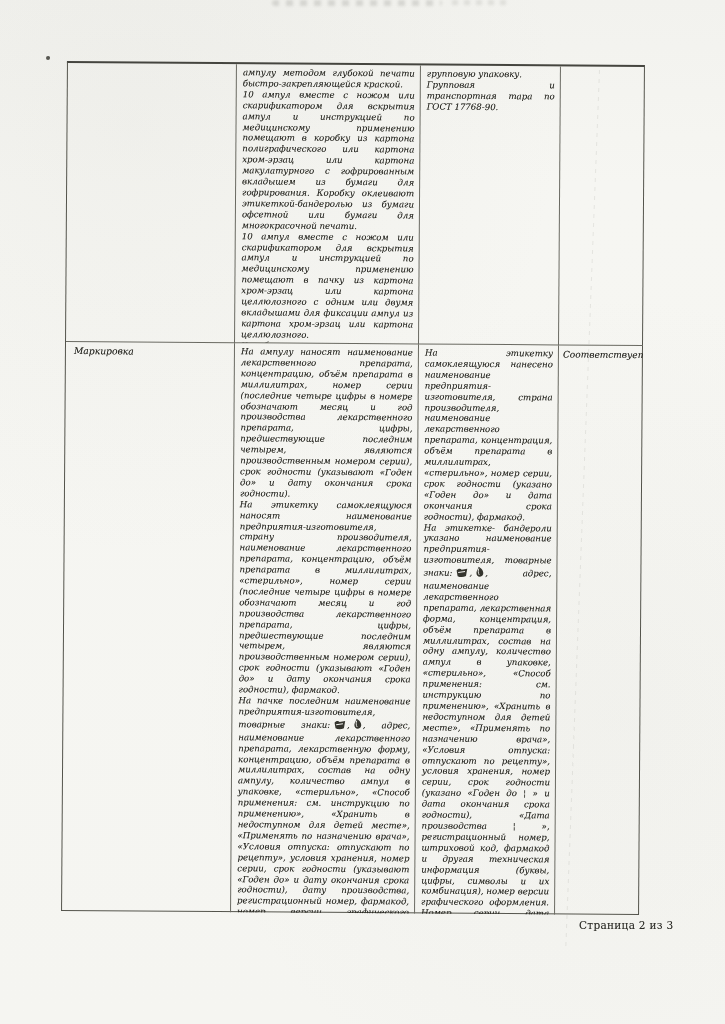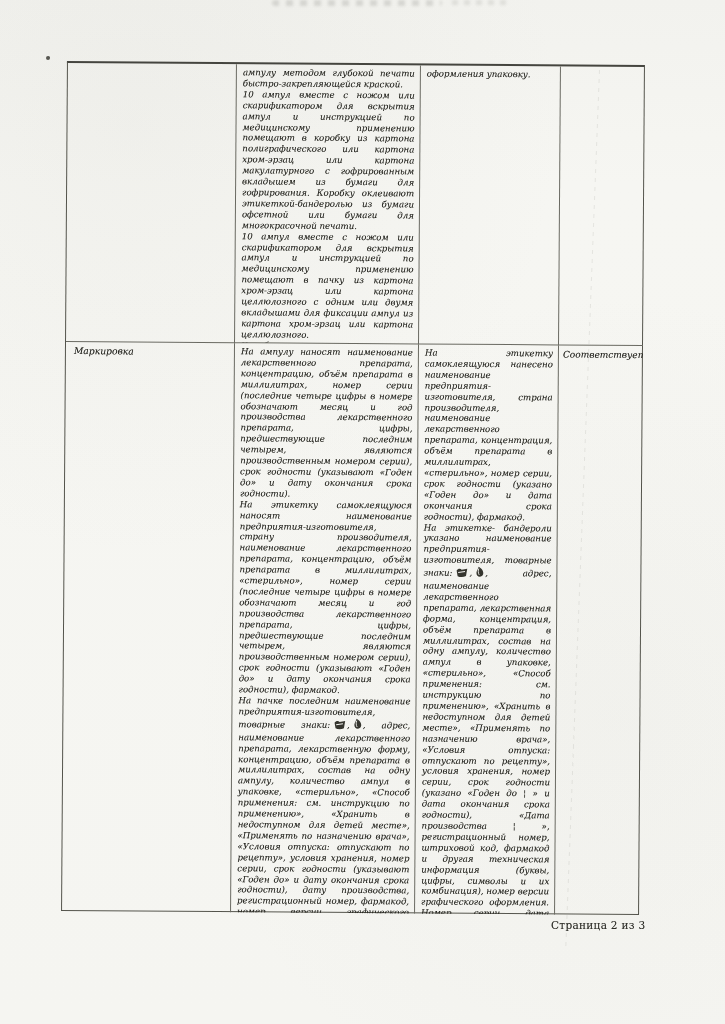--- a/index.html
+++ b/index.html
@@ -60,21 +60,21 @@
   .cell.row2 { border-bottom:none; }
   .para { margin:0 0 0 0; text-align:justify; }
   .label-cell { padding-top:4px; padding-left:8px; font-size:9.2px; }
   .conclusion-cell { padding-top:4px; padding-left:4px; font-size:9px; }
 
   .tm { display:inline-block; vertical-align:-2px; margin:0 1px 0 3px; }
   .tm svg { display:inline-block; }
 
   
   .page-footer {
-    position:absolute; left:551px; top:919px;
+    position:absolute; left:579px; top:919px;
     font-style:normal; font-size:10.5px; color:#2b2b26;
     letter-spacing:0.3px;
     text-shadow:0 0 0.5px rgba(60,60,55,0.35);
   }
 </style>
 </head>
 <body>
 
 <div class="page">
 
@@ -89,21 +89,22 @@
 
     <div class="cell col2">
       <p class="para">ампулу методом глубокой печати быстро-закрепляющейся краской.</p>
       <p class="para">10 ампул вместе с ножом или скарификатором для вскрытия ампул и инструкцией по медицинскому применению помещают в коробку из картона полиграфического или картона хром-эрзац или картона макулатурного с гофрированным вкладышем из бумаги для гофрирования. Коробку оклеивают этикеткой-бандеролью из бумаги офсетной или бумаги для многокрасочной печати.</p>
       <p class="para">10 ампул вместе с ножом или скарификатором для вскрытия ампул и инструкцией по медицинскому применению помещают в пачку из картона хром-эрзац или картона целлюлозного с одним или двумя вкладышами для фиксации ампул из картона хром-эрзац или  картона целлюлозного.</p>
       <p class="para">Коробки и пачки упаковывают в групповую упаковку.</p>
 
     </div>
 
     <div class="cell col3">
-      <p class="para">оформления упаковку.</p>
+      <p class="para">групповую упаковку.</p>
+      <p class="para">Групповая и транспортная тара по ГОСТ 17768-90.</p>
     </div>
 
     <div class="cell col4"></div>
 
     <div class="cell col1 row2 label-cell">Маркировка</div>
 
     <div class="cell col2 row2">
       <p class="para">На ампулу наносят наименование лекарственного препарата, концентрацию, объём препарата в миллилитрах, номер серии (последние четыре цифры в номере обозначают месяц и год производства лекарственного препарата, цифры, предшествующие последним четырем, являются производственным номером серии), срок годности (указывают «Годен до» и дату окончания срока годности).</p>
       <p class="para">На этикетку самоклеящуюся наносят наименование предприятия-изготовителя, страну производителя, наименование лекарственного препарата, концентрацию, объём препарата в миллилитрах, «стерильно», номер серии (последние четыре цифры в номере обозначают месяц и год производства лекарственного препарата, цифры, предшествующие последним четырем, являются производственным номером серии), срок годности (указывают «Годен до» и дату окончания срока годности), фармакод.</p>
       <p class="para">

